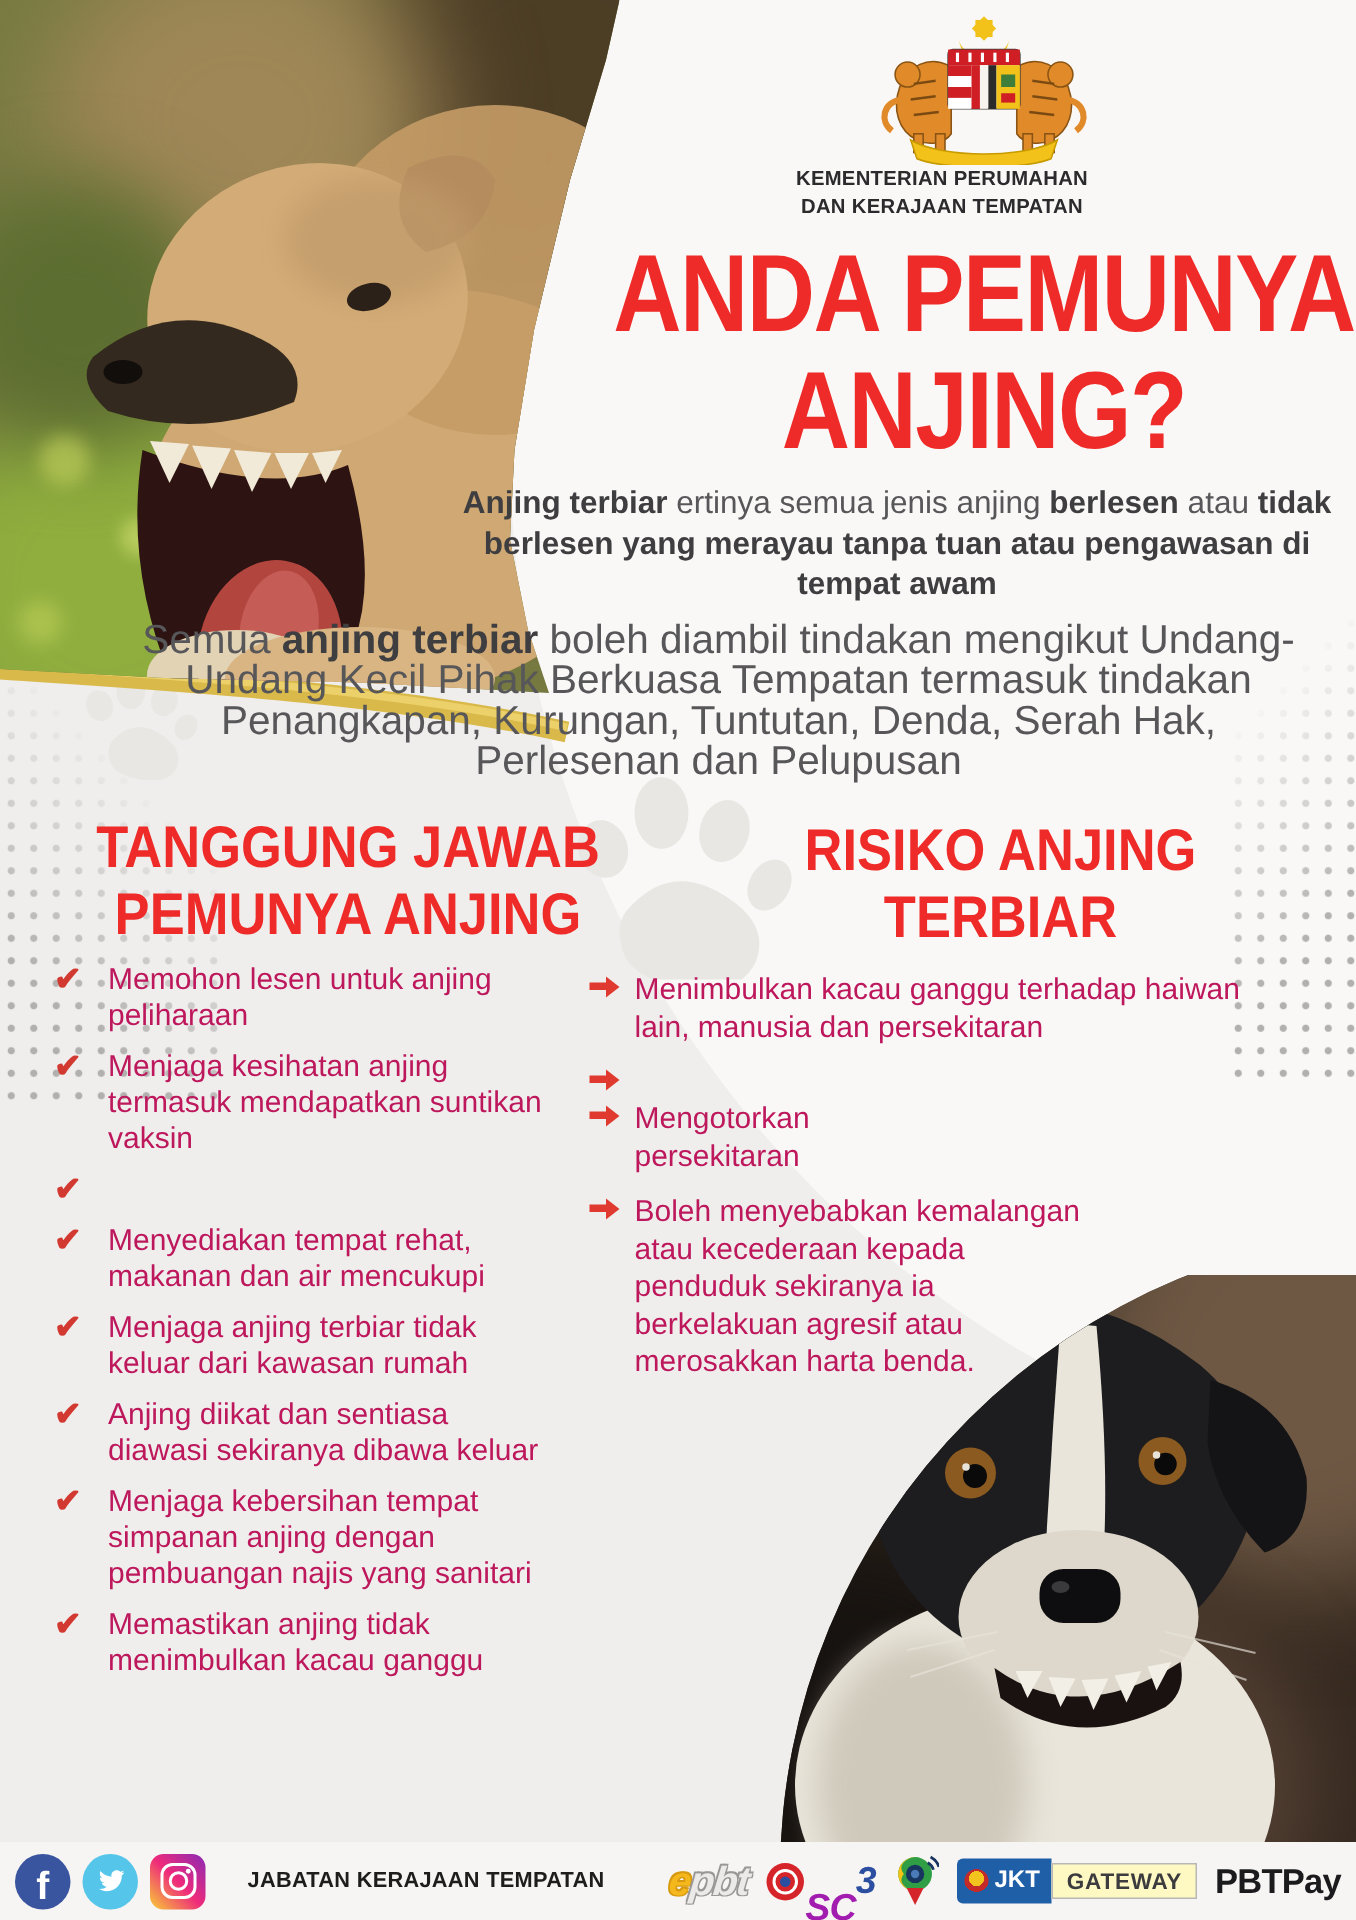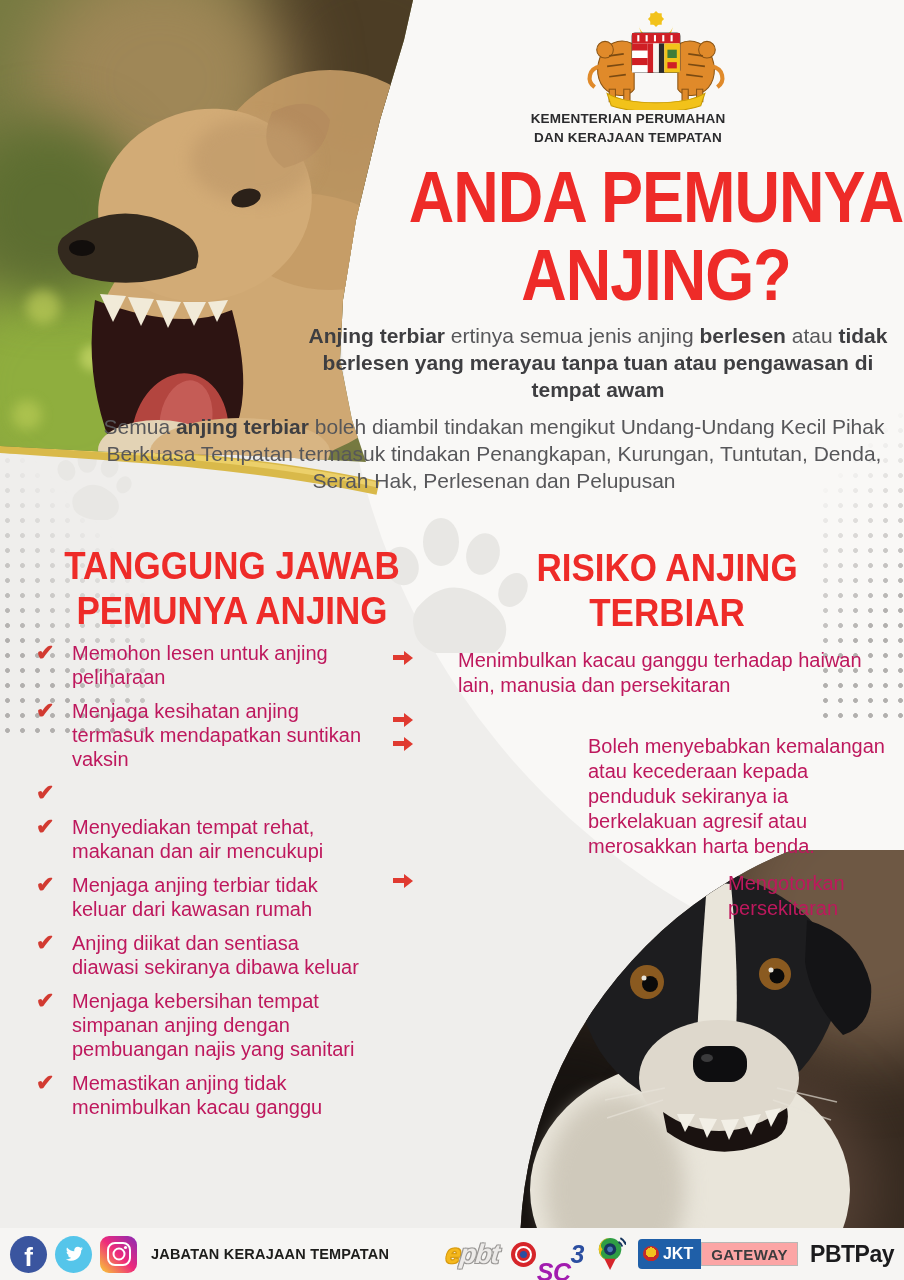--- a/index.html
+++ b/index.html
@@ -45,38 +45,38 @@
               letter-spacing:.2px; z-index:4; }
 
   
   .title { left:408px; top:158px; width:496px; text-align:center; color:#ee2b28;
            font-weight:bold; font-size:63px; line-height:67px; letter-spacing:-1px;
            transform:scaleY(1.16); transform-origin:top center; z-index:4; }
 
   
   .p1 { left:292px; top:322px; width:612px; text-align:center; font-size:21px;
         line-height:27px; color:#57575a; z-index:4; }
-  .p2 { left:93px; top:413px; width:802px; text-align:center; font-size:21px;
+  .p2 { left:78px; top:413px; width:802px; text-align:center; font-size:27px;
         line-height:27px; color:#57575a; z-index:4; }
   .bld { font-weight:bold; color:#3e3e41; }
 
   
   .sec-h { text-align:center; color:#ee2b28; font-weight:bold; font-size:35px;
            line-height:40px; letter-spacing:0; transform:scaleY(1.12);
            transform-origin:top center; z-index:4; }
   .sec-h-left  { left:36px;  top:543px; width:392px; }
   .sec-h-right { left:492px; top:545px; width:350px; }
 
   
   ul.plist { list-style:none; z-index:4; }
   .l-list { left:36px;  top:641px; width:360px; }
   .r-list { left:393px; top:648px; width:505px; }
   .plist li { display:flex; align-items:flex-start; margin-bottom:10px; }
   .l-list li { margin-bottom:10px; }
-  .r-list li { margin-bottom:12px;justify-content:space-between; }
+  .r-list li { margin-bottom:12px; }
   .txt { font-size:20px; line-height:24px; color:#be185d; }
   .r-list .txt { line-height:25px; }
   .check { width:36px; flex:0 0 36px; color:#d23a31; font-size:22px; line-height:24px;
            font-weight:bold; }
   .arrowbox { width:30px; flex:0 0 30px; padding-top:7px; }
   .arrow { display:block; width:11px; height:5px; background:#e03a30; position:relative; }
   .arrow::after { content:""; position:absolute; left:11px; top:-4.5px;
                   border-left:9px solid #e03a30; border-top:7px solid transparent;
                   border-bottom:7px solid transparent; }
   .w440 { max-width:440px; } .w430 { max-width:430px; } .w310 { max-width:310px; }
@@ -87,42 +87,42 @@
   .footer { left:0; top:1228px; width:904px; height:52px; background:#f6f5f3; z-index:5;
             display:flex; align-items:center; justify-content:space-between;
             padding:0 10px; }
   .f-left { display:flex; align-items:center; gap:8px; }
   .social { width:37px; height:37px; border-radius:50%; position:relative; flex:0 0 auto; }
   .fb { background:#3a559f; color:#fff; font-weight:bold; font-size:26px;
         display:flex; align-items:flex-end; justify-content:center; overflow:hidden; }
   .tw { background:#55c5ea; display:flex; align-items:center; justify-content:center; }
   .ig { border-radius:9px; background:linear-gradient(45deg,#f9ce34 0%,#ee2a7b 50%,#8a2ab5 100%);
         display:flex; align-items:center; justify-content:center; }
-  .dept { font-size:14.5px; font-weight:bold; color:#1d1d1b; letter-spacing:.2px; margin-left:6px; }
+  .dept { font-size:14.5px; font-weight:bold; color:#1d1d1b; letter-spacing:.2px; margin-left:20px; }
   .f-right { display:flex; align-items:center; gap:12px; }
   .epbt { font-style:italic; font-weight:bold; font-size:27px; transform:skewX(-6deg);
           letter-spacing:-1px; white-space:nowrap; }
   .e-letter { color:#f5b81c; text-shadow:-1px -1px 0 #d79a10,1px -1px 0 #d79a10,-1px 1px 0 #d79a10,1px 1px 0 #d79a10; }
   .pbt-letters { color:#eceae8; text-shadow:-1px -1px 0 #9a9896,1px -1px 0 #9a9896,-1px 1px 0 #9a9896,1px 1px 0 #9a9896; }
   .osc { display:flex; align-items:center; font-style:italic; font-weight:bold;
          font-size:25px; letter-spacing:-.5px; }
   .osc-circle { width:25px; height:25px; border-radius:50%; background:#d6252a;
                 position:relative; margin-right:1px; }
   .osc-circle::before { content:""; position:absolute; inset:4px; border:2.5px solid #fff;
                         border-radius:50%; }
   .osc-circle::after { content:""; position:absolute; inset:9px; background:#2b4ea0;
                        border-radius:50%; }
   .osc-sc { color:#a21caf;margin-top:36px; } .osc-3 { color:#2b4ea0; }
   .jkt { display:flex; align-items:center; height:30px; }
   .jkt-blue { background:#1f5fa8; border-radius:4px 0 0 4px; height:30px; display:flex;
               align-items:center; padding:0 8px 0 5px; gap:4px; }
   .jkt-emblem { width:16px; height:16px; border-radius:50%;
                 background:radial-gradient(circle at 50% 40%, #f3c31e 0 40%, #c52a28 41% 70%, #1f5fa8 71%); }
   .jkt-label { color:#fff; font-weight:bold; font-size:16px; }
-  .gateway { background:#fca5a5; border:1px solid #b9b7b5; height:24px; display:flex;
+  .gateway { background:#fef9c3; border:1px solid #b9b7b5; height:24px; display:flex;
              align-items:center; padding:0 9px; color:#3c3c3e; font-weight:bold;
              font-size:15px; letter-spacing:.5px; }
   .pbtpay { font-weight:bold; font-size:23px; color:#1b1b1d; letter-spacing:-.5px; }
 </style>
 </head>
 <body>
 
 <div class="poster">
 
   <div class="abs bg-circle"></div>
@@ -314,27 +314,27 @@
       </li>
     <li>
         <span class="arrowbox">
           <span class="arrow"></span>
         </span>
       </li>
     <li>
         <span class="arrowbox">
           <span class="arrow"></span>
         </span>
-        <span class="txt w310">Boleh menyebabkan kemalangan atau kecederaan kepada penduduk sekiranya ia berkelakuan agresif atau merosakkan harta benda.</span>
+        <span class="txt w160">Mengotorkan persekitaran</span>
       </li>
     <li>
         <span class="arrowbox">
           <span class="arrow"></span>
         </span>
-        <span class="txt w160">Mengotorkan persekitaran</span>
+        <span class="txt w310">Boleh menyebabkan kemalangan atau kecederaan kepada penduduk sekiranya ia berkelakuan agresif atau merosakkan harta benda.</span>
       </li>
   </ul>
 
   <div class="abs photo-br">
     <div class="blob" style="left:260px; top:-90px; width:300px; height:300px; background:#6e5844; filter:blur(34px);"></div>
     <div class="blob" style="left:-30px; top:160px; width:280px; height:280px; background:#171310; filter:blur(34px);"></div>
     <div class="blob" style="left:180px; top:220px; width:240px; height:240px; background:#544034; filter:blur(28px);"></div>
     <svg width="449" height="378" viewBox="0 0 449 378" style="position:absolute;left:0;top:0;">
       <ellipse cx="235" cy="340" rx="160" ry="130" fill="#e9e5da"></ellipse>
       <ellipse cx="160" cy="340" rx="70" ry="95" fill="#cfc9bb" style="filter:blur(10px);"></ellipse>

